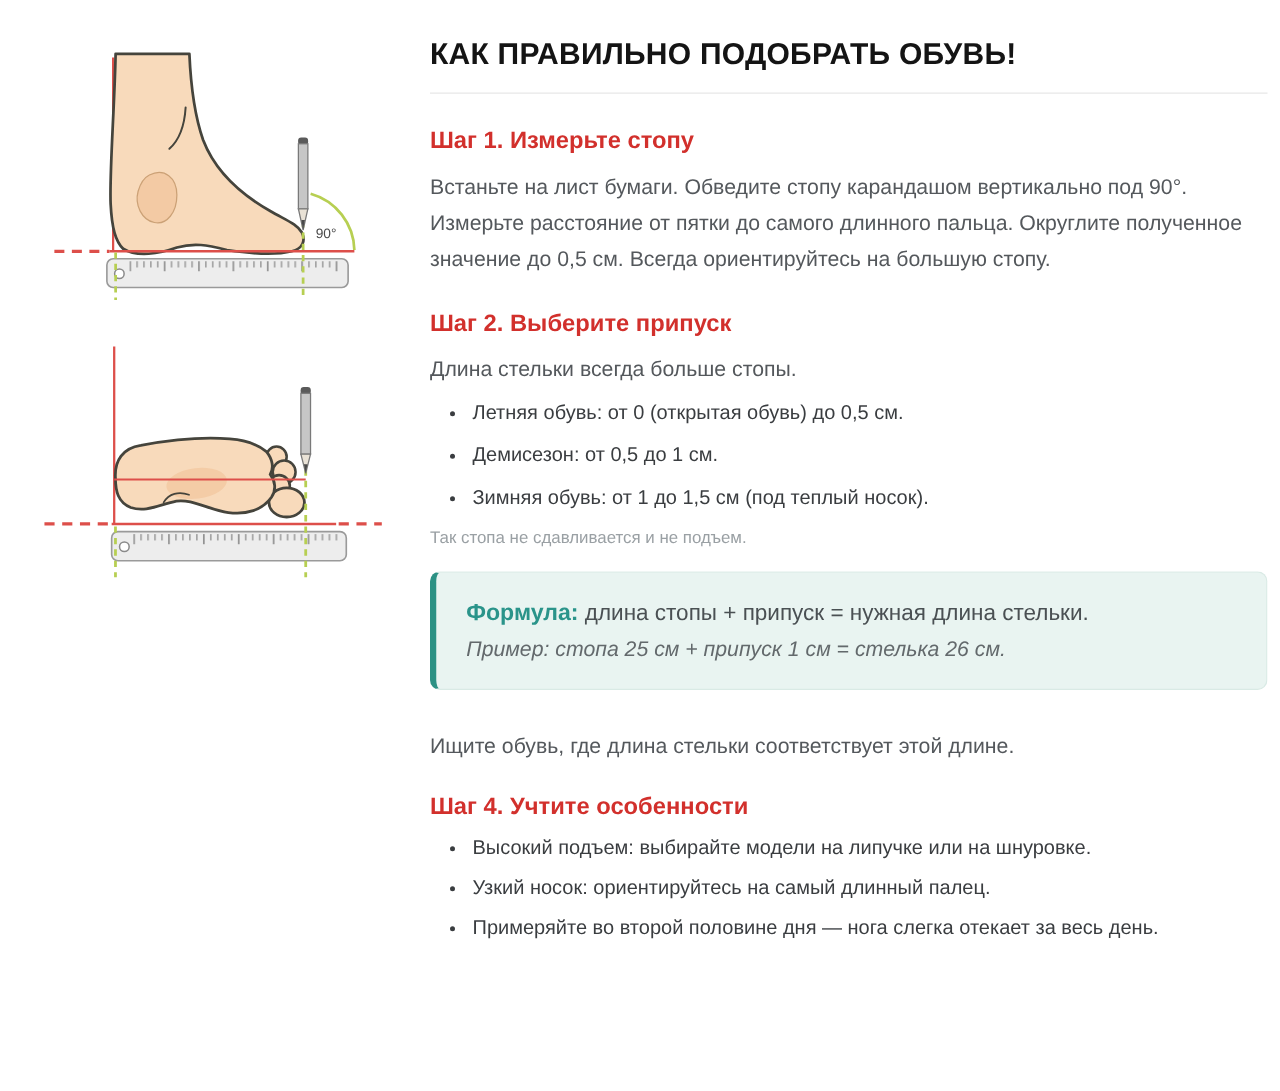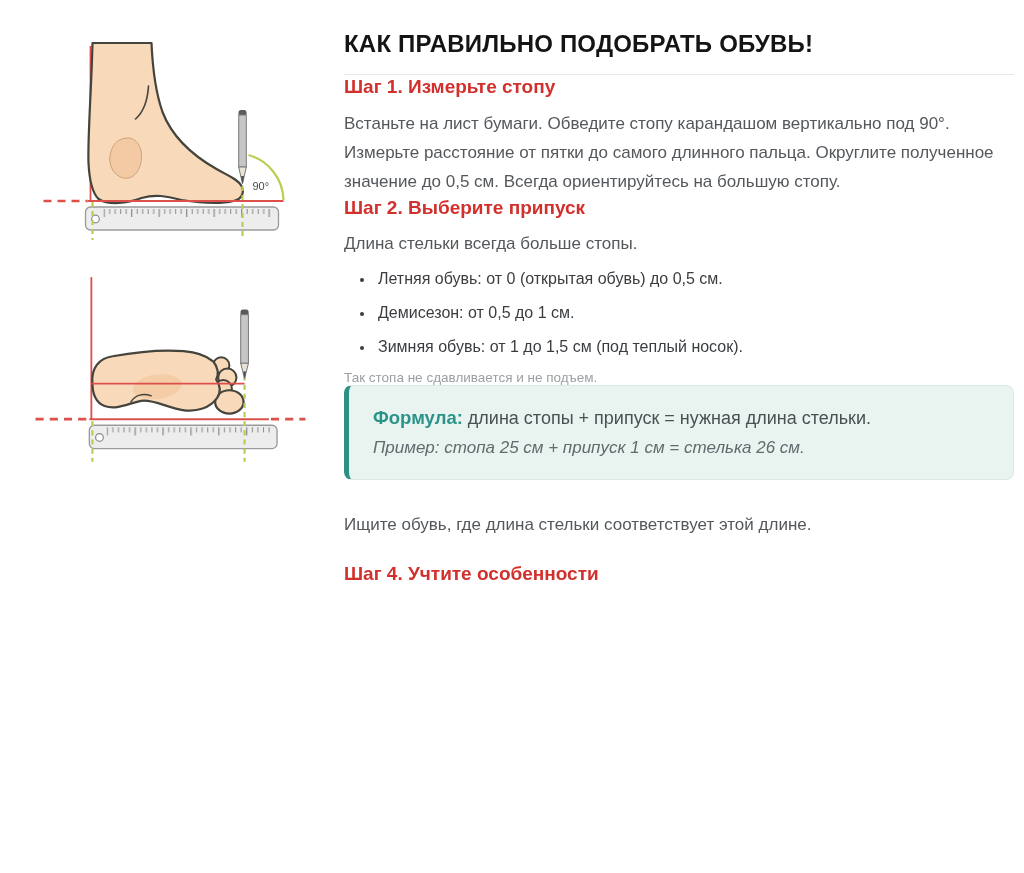--- a/index.html
+++ b/index.html
@@ -16,34 +16,35 @@
   .right-col { position:absolute; left:344px; top:24px; width:670px; }
 
   h1.page-title {
     font-size:24px; font-weight:bold; color:#141414; letter-spacing:.2px;
     line-height:1.2; margin-top:6px;
   }
   .divider { border:none; border-top:1px solid #e7e7e7; margin-top:15px; }
 
   h2.step-heading {
     font-size:19px; font-weight:bold; color:#d2302c; line-height:1.25;
+    margin-top:26px;
   }
   p.body-text {
     font-size:17px; color:#54585c; line-height:29px; margin-top:10px;
   }
   ul.step-list { margin:10px 0 0 0; padding-left:31px; list-style:disc; }
   ul.step-list li {
     font-size:16px; font-weight:normal; color:#3a3d40; line-height:21px;
     margin-bottom:13px; padding-left:3px;
   }
   ul.step-list li::marker { color:#3a3d40; font-size:14px; }
   p.small-note { font-size:13.5px; color:#9aa0a4; margin-top:10px; }
 
   .formula-box {
-    background:#e9f4f1;
+    margin-top:20px; background:#e9f4f1;
     border:1px solid #d9eae5; border-left:5px solid #2c9184;
     border-radius:8px; padding:17px 24px 16px 24px;
   }
   .formula-line { font-size:18px; color:#4a5053; line-height:30px; }
   .formula-label { color:#2a948a; font-weight:bold; font-size:18.5px; }
   .formula-example { font-size:17px; color:#63696c; font-style:italic; line-height:30px; }
 
   .mt-tight { margin-top:12px; }
   h2.step3 { margin-top:33px; }
   p.after-box { margin-top:30px; }
@@ -173,13 +174,18 @@
   <div class="formula-box">
     <div class="formula-line">
       <span class="formula-label">Формула:</span><span> длина стопы + припуск = нужная длина стельки.</span>
     </div>
     <div class="formula-example">Пример: стопа 25 см + припуск 1 см = стелька 26 см.</div>
   </div>
 
   <p class="body-text after-box">Ищите обувь, где длина стельки соответствует этой длине.</p>
 
   <h2 class="step-heading step4">Шаг 4. Учтите особенности</h2>
+  <ul class="step-list last-list mt-tight">
+    <li>Высокий подъем: выбирайте модели на липучке или на шнуровке.</li>
+    <li>Узкий носок: ориентируйтесь на самый длинный палец.</li>
+    <li>Примеряйте во второй половине дня — нога слегка отекает за весь день.</li>
+  </ul>
 </div>
 
 </body></html>

